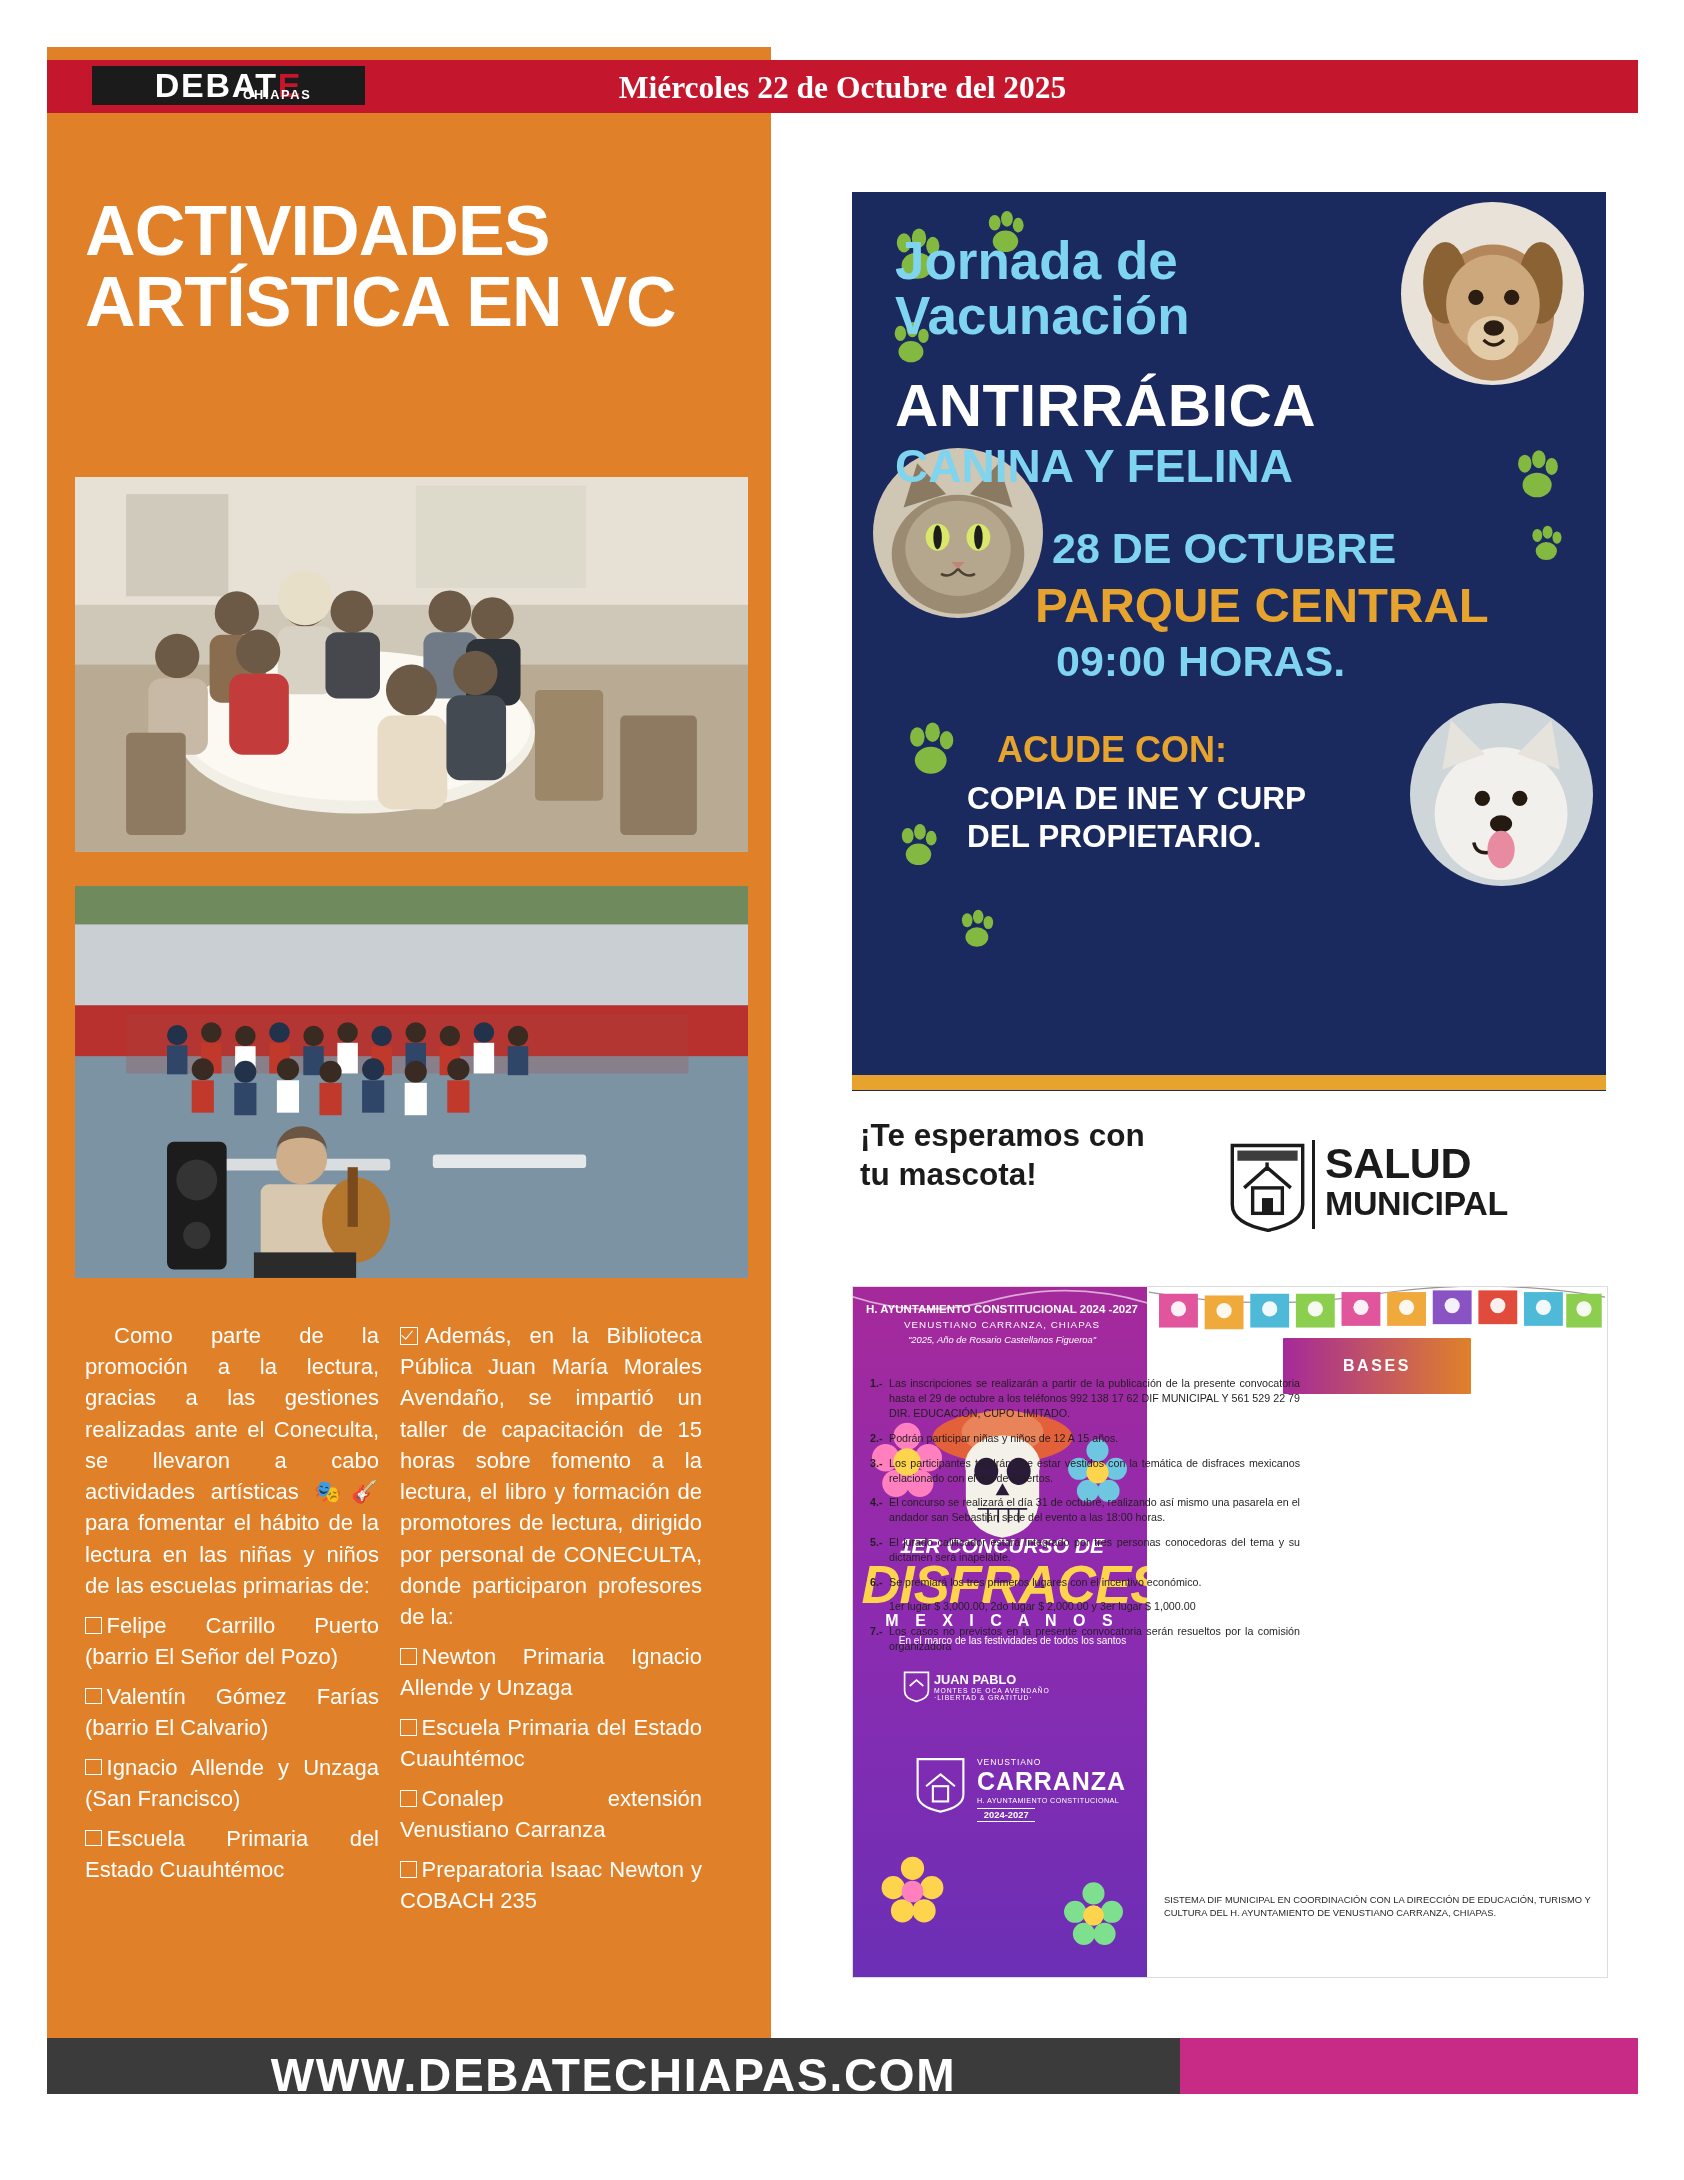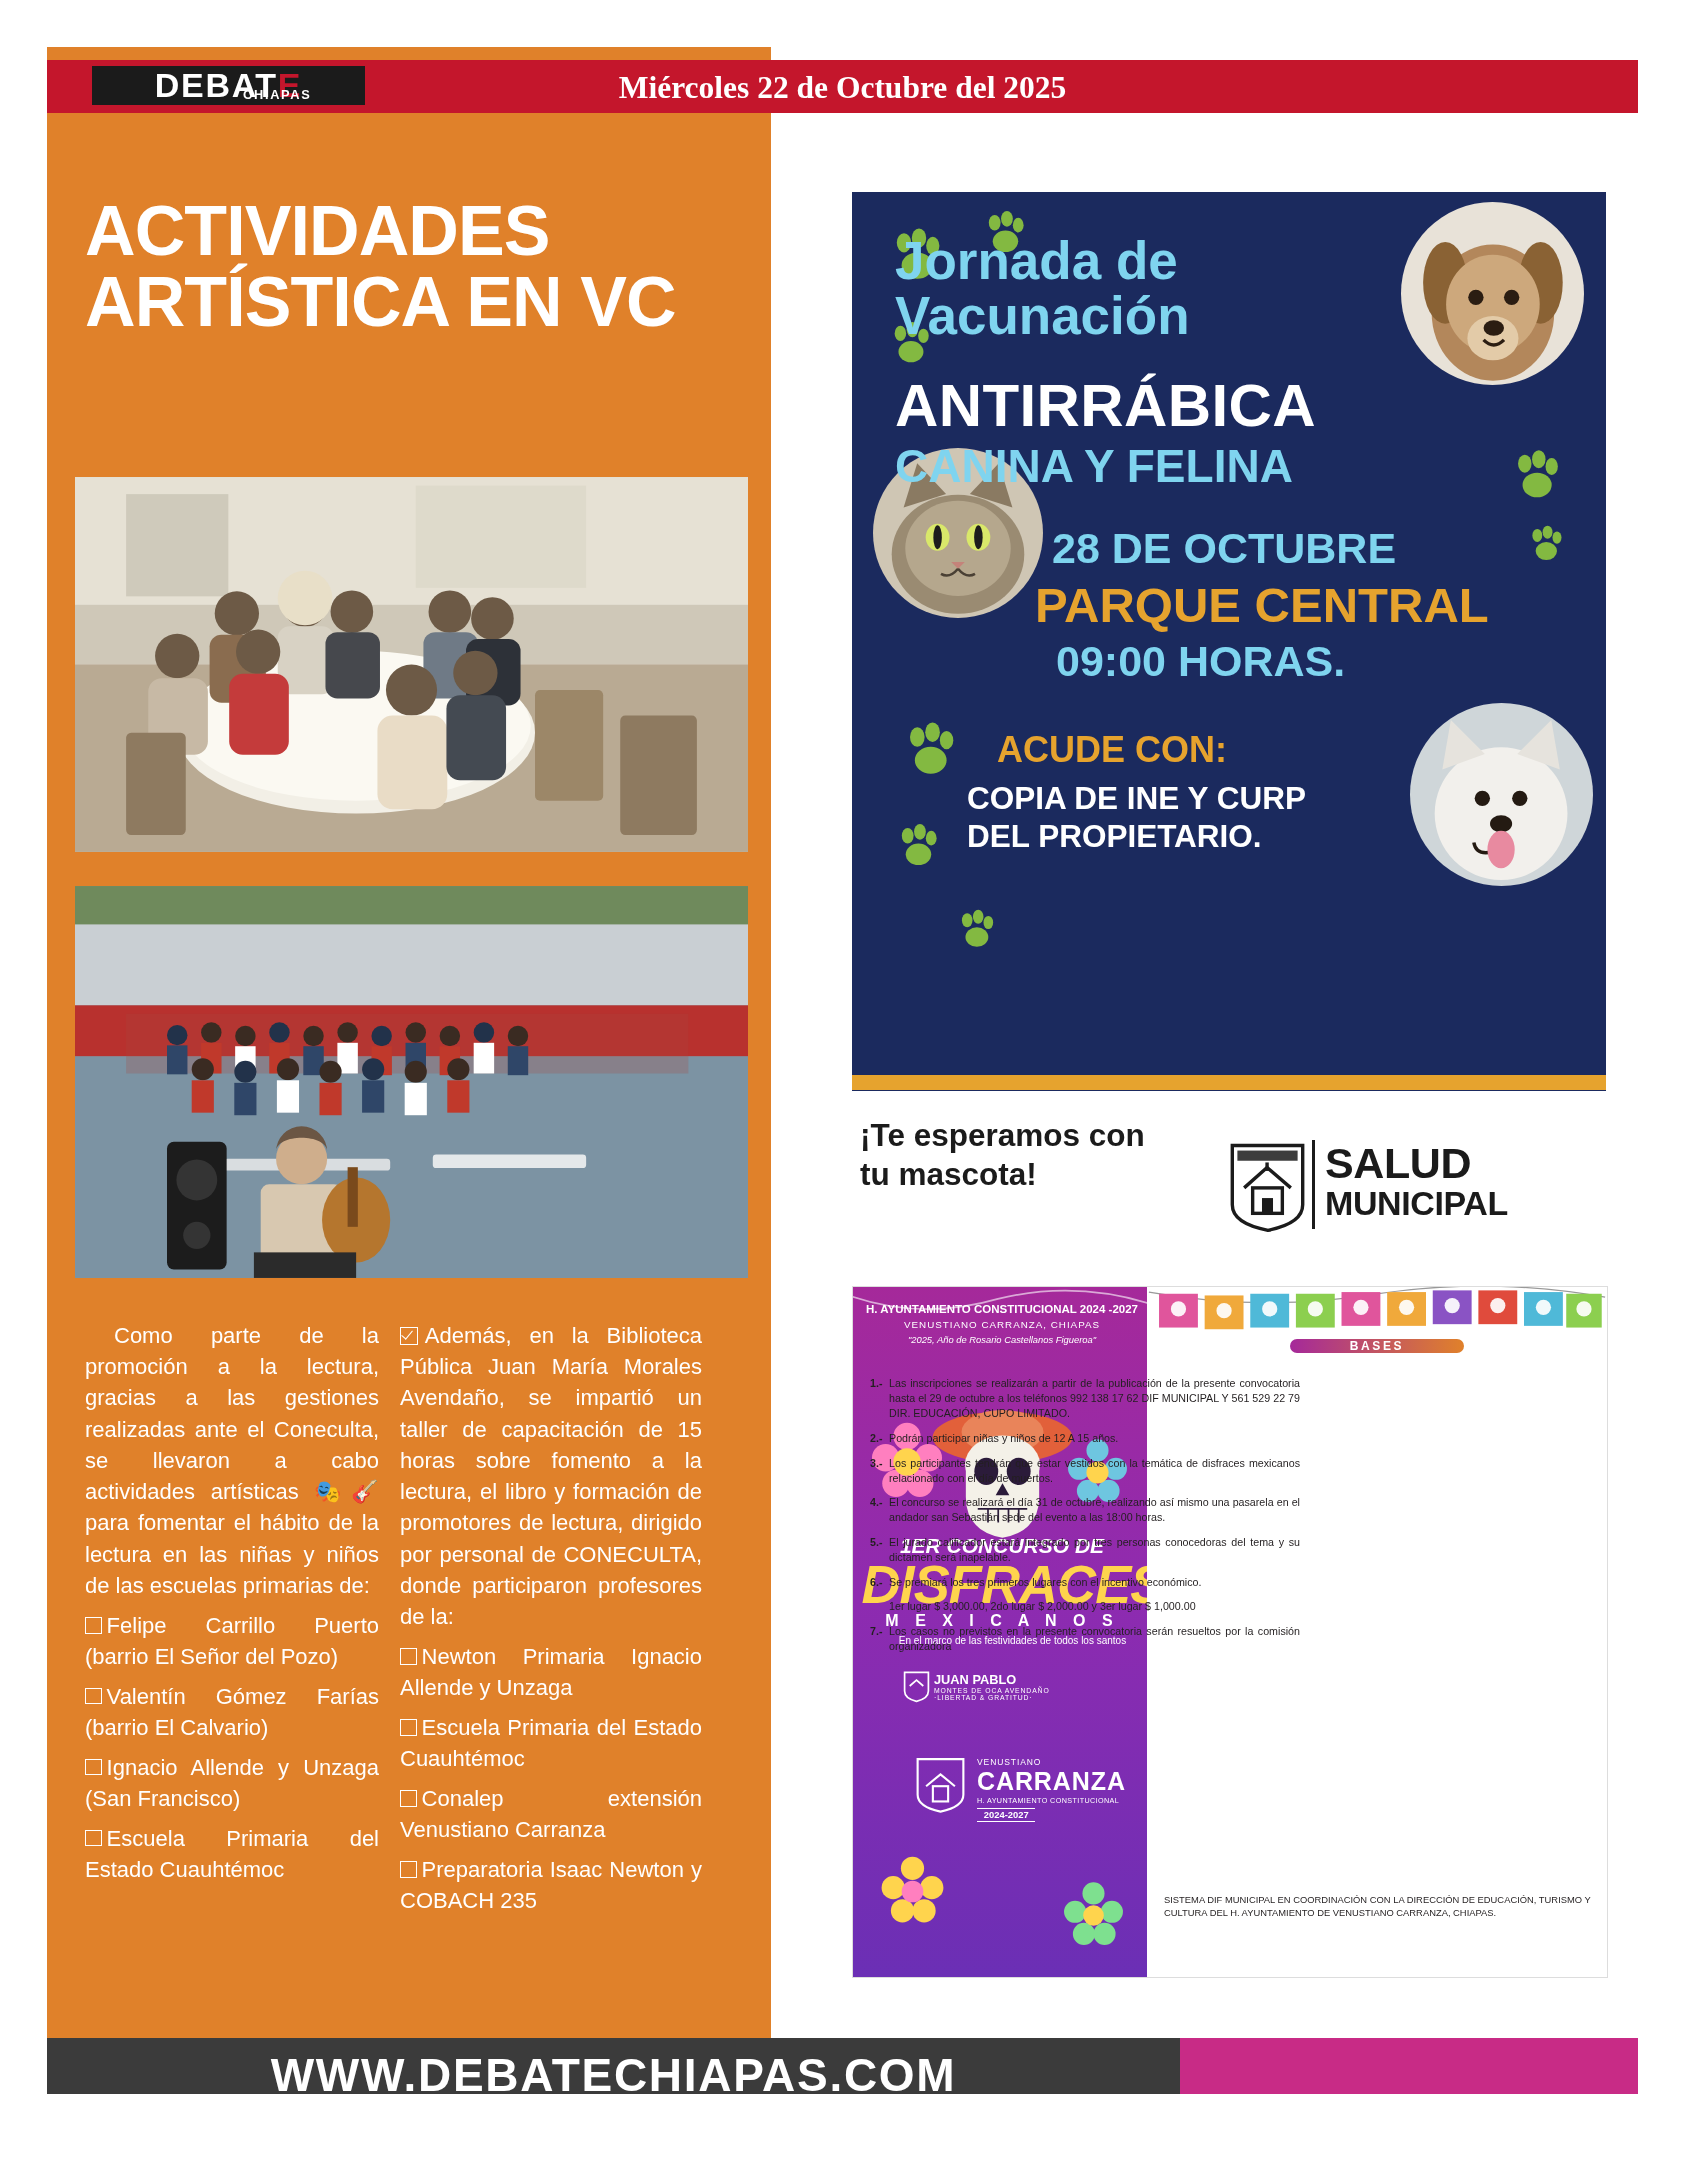--- a/index.html
+++ b/index.html
@@ -187,22 +187,22 @@
   }
   .carranza-box .vt{font-size:8.5px;letter-spacing:0.9px;}
   .carranza-box .nm{font-size:25px;font-weight:bold;letter-spacing:0.9px;}
   .carranza-box .sb{font-size:7.2px;letter-spacing:0.4px;}
   .carranza-box .yr{font-size:9.4px;font-weight:bold;border-top:0.9px solid #fff;border-bottom:0.9px solid #fff;display:inline-block;padding:0.9px 6.8px;margin-top:2.6px;}
   .bases-title{
     position:absolute;left:294px;top:51px;width:460px;text-align:center;
   }
   .bases-pill{
     display:inline-block;background:linear-gradient(90deg,#a5299a,#e0812a);
-    color:#ffffff;font-size:12px;font-weight:bold;letter-spacing:2.6px;
-    padding:0 60px;border-radius:8px;
+    color:#ffffff;font-size:16px;font-weight:bold;letter-spacing:2.6px;
+    padding:19px 60px;border-radius:1px;
   }
   .bases-list{
     position:absolute;left:311px;top:89px;width:430px;
     color:#231f20;font-size:10.7px;line-height:1.42;text-align:justify;
   }
   .bases-list li{margin-bottom:9.4px;list-style:none;position:relative;padding-left:19px;}
   .bases-list li .num{position:absolute;left:0;top:0;font-weight:bold;}
   .flyer-foot{
     position:absolute;left:311px;top:606px;width:430px;
     color:#231f20;font-size:9.4px;line-height:1.4;

